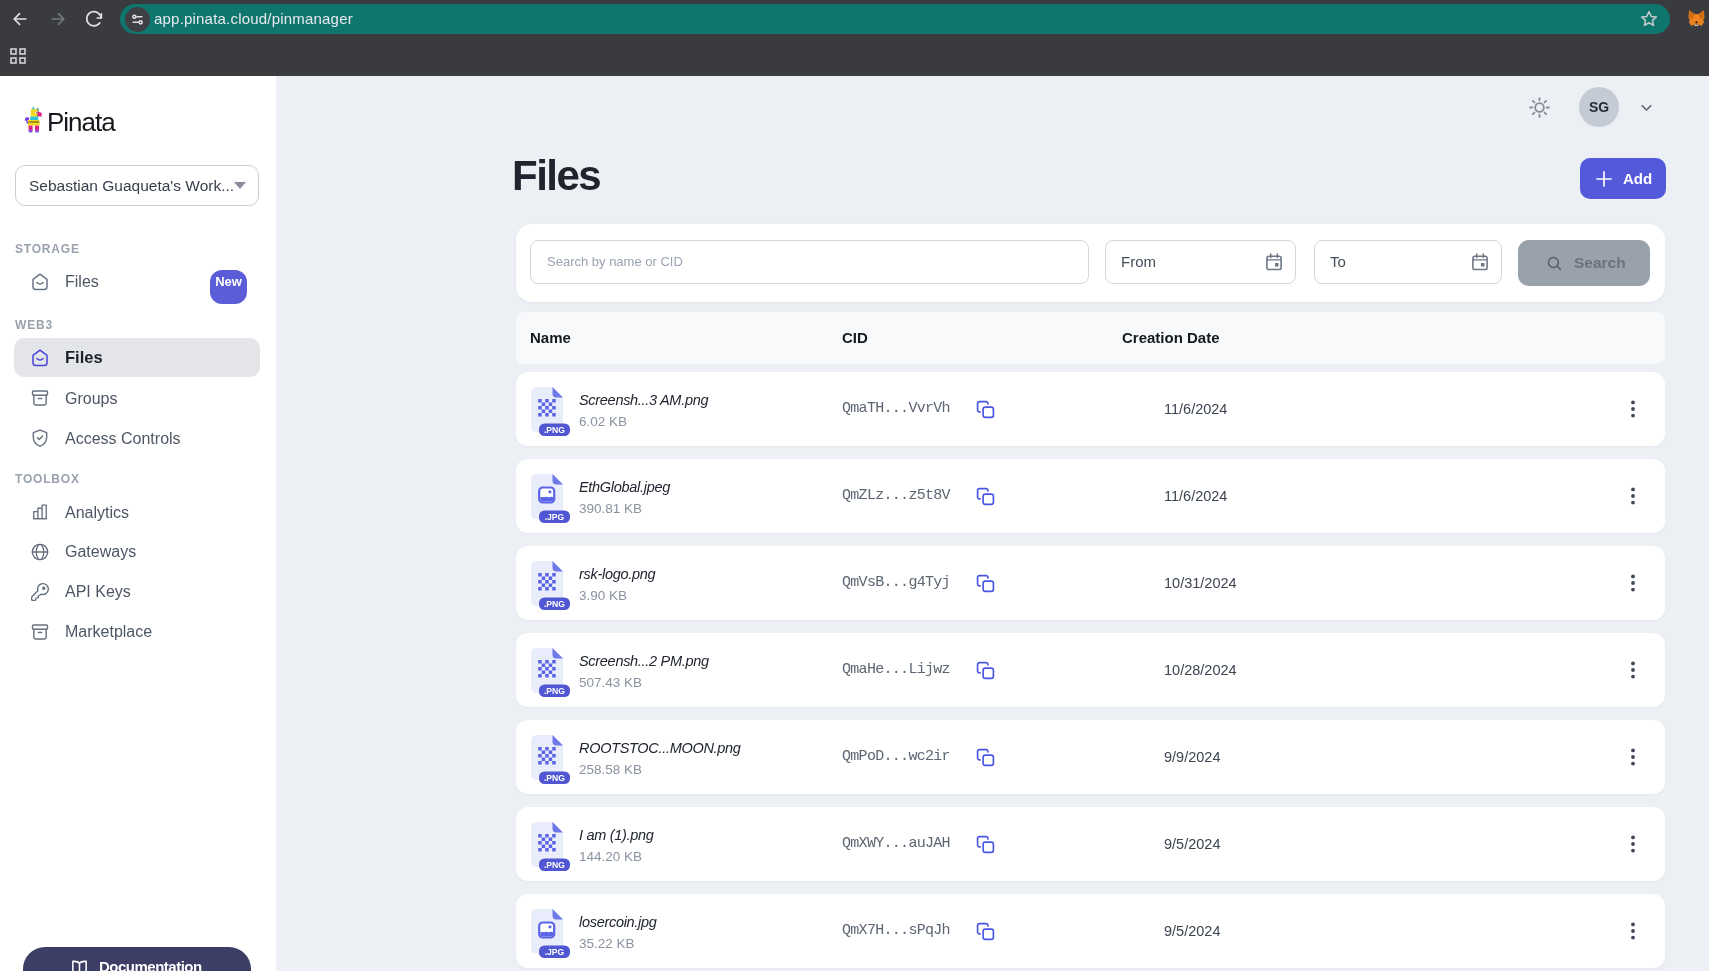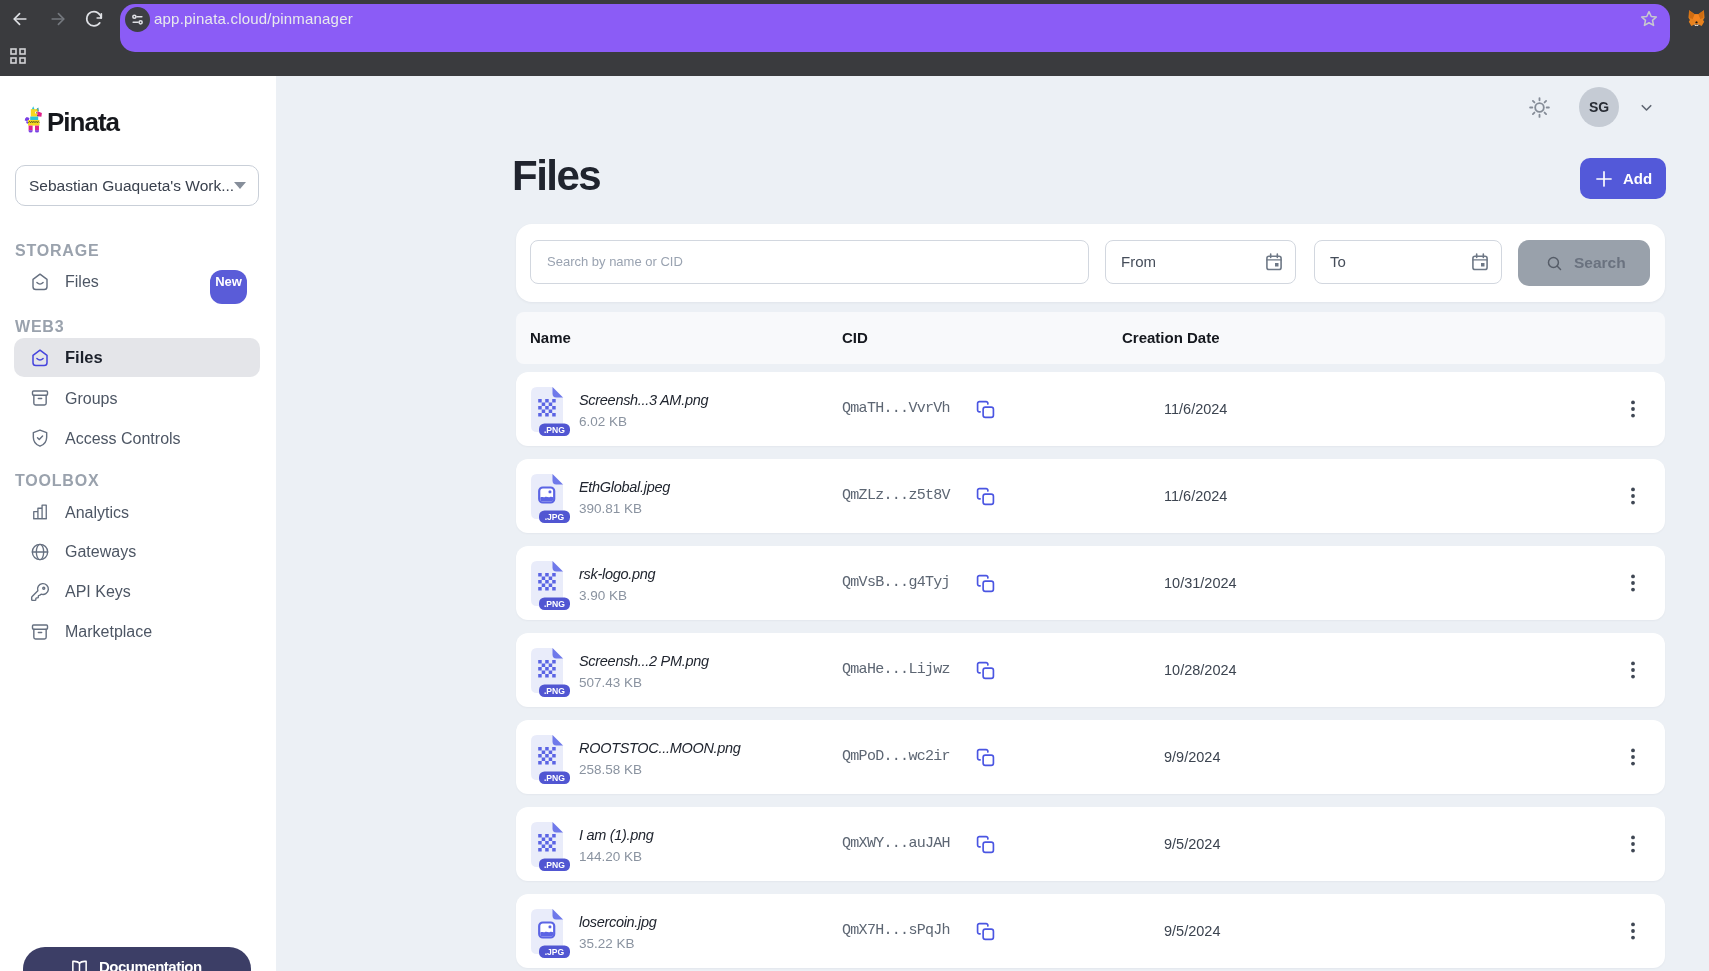--- a/index.html
+++ b/index.html
@@ -1,30 +1,30 @@
 <!DOCTYPE html>
 <html><head><meta charset="utf-8">
 <style>
 * { margin:0; padding:0; box-sizing:border-box; }
 html,body { width:1709px; height:971px; overflow:hidden; font-family:"Liberation Sans", sans-serif; }
 body { background:#ecf0f5; position:relative; }
 
 #chrome { position:absolute; left:0; top:0; width:1709px; height:76px; background:#3a3b3e; z-index:5; }
-#pill { position:absolute; left:120px; top:4px; width:1550px; height:48px; border-radius:15px; background:#8b5cf6; }
+#pill { position:absolute; left:120px; top:4px; width:1550px; height:30px; border-radius:15px; background:#0f766e; }
 #tunec { position:absolute; left:5px; top:2.5px; width:25px; height:25px; border-radius:50%; background:#3d3f44; display:flex; align-items:center; justify-content:center; }
 #url { position:absolute; left:34px; top:0; height:30px; line-height:30px; color:#e8eaed; font-size:15px; font-weight:500; letter-spacing:.2px; }
 .cico { position:absolute; top:9px; }
 
 #side { position:absolute; left:0; top:70px; width:276px; height:901px; background:#fff; }
 #logo { position:absolute; left:24px; top:36px; }
-#logotext { position:absolute; left:47px; top:39px; font-size:26px; font-weight:700; color:#15171c; letter-spacing:-1px; line-height:26px; }
+#logotext { position:absolute; left:47px; top:39px; font-size:26px; font-weight:400; color:#15171c; letter-spacing:-1px; line-height:26px; }
 #wsel { position:absolute; left:15px; top:95px; width:244px; height:41px; border:1px solid #c9cfd8; border-radius:10px; background:#fff; }
 #wsel .wt { position:absolute; left:13px; top:0; height:39px; line-height:39px; font-size:15.5px; font-weight:400; color:#39404d; }
 #wsel .caret { position:absolute; right:12px; top:16px; width:0; height:0; border-left:6px solid transparent; border-right:6px solid transparent; border-top:7px solid #868e9a; }
-.slabel { position:absolute; left:15px; font-size:16px; font-weight:700; letter-spacing:.8px; color:#9aa2ad; }
+.slabel { position:absolute; left:15px; font-size:12px; font-weight:700; letter-spacing:.8px; color:#9aa2ad; }
 .nav { position:absolute; left:14px; width:246px; height:39px; border-radius:10px; }
 .nav .nicon { position:absolute; left:16px; top:9.5px; width:20px; height:20px; }
 .nav .nlabel { position:absolute; left:51px; top:0; height:39px; line-height:39px; font-size:16px; font-weight:500; color:#4d5664; }
 .nav.sel { background:#e4e5e9; }
 .nav.sel .nlabel { font-weight:700; color:#1c212b; font-size:16.5px; }
 #newbadge { position:absolute; left:196px; top:8px; width:37px; height:34px; border-radius:12px; background:#5a5cd8; color:#fff; font-size:13px; font-weight:600; text-align:center; line-height:23px; }
 #docbtn { position:absolute; left:23px; top:877px; width:228px; height:60px; border-radius:22px; background:#3c3e66; color:#fff; }
 #docbtn .di { position:absolute; left:47px; top:12px; }
 #docbtn .dt { position:absolute; left:76px; top:12px; font-size:15px; line-height:15px; font-weight:700; letter-spacing:-0.5px; }
 

